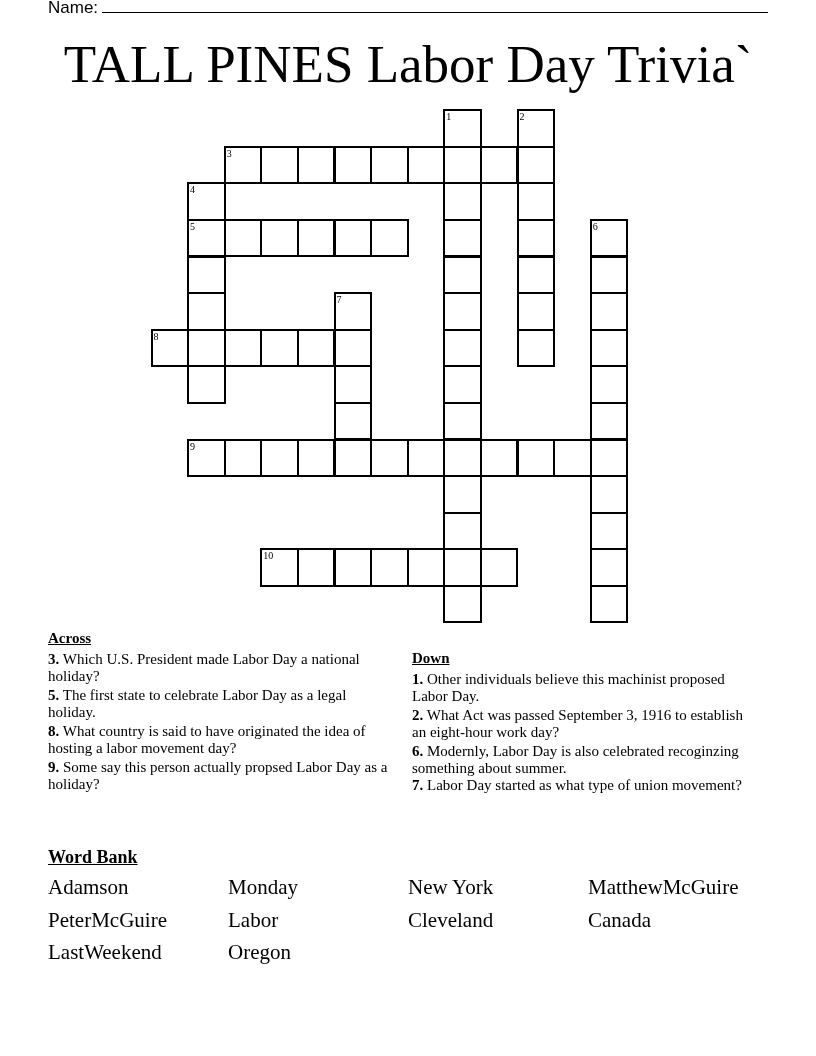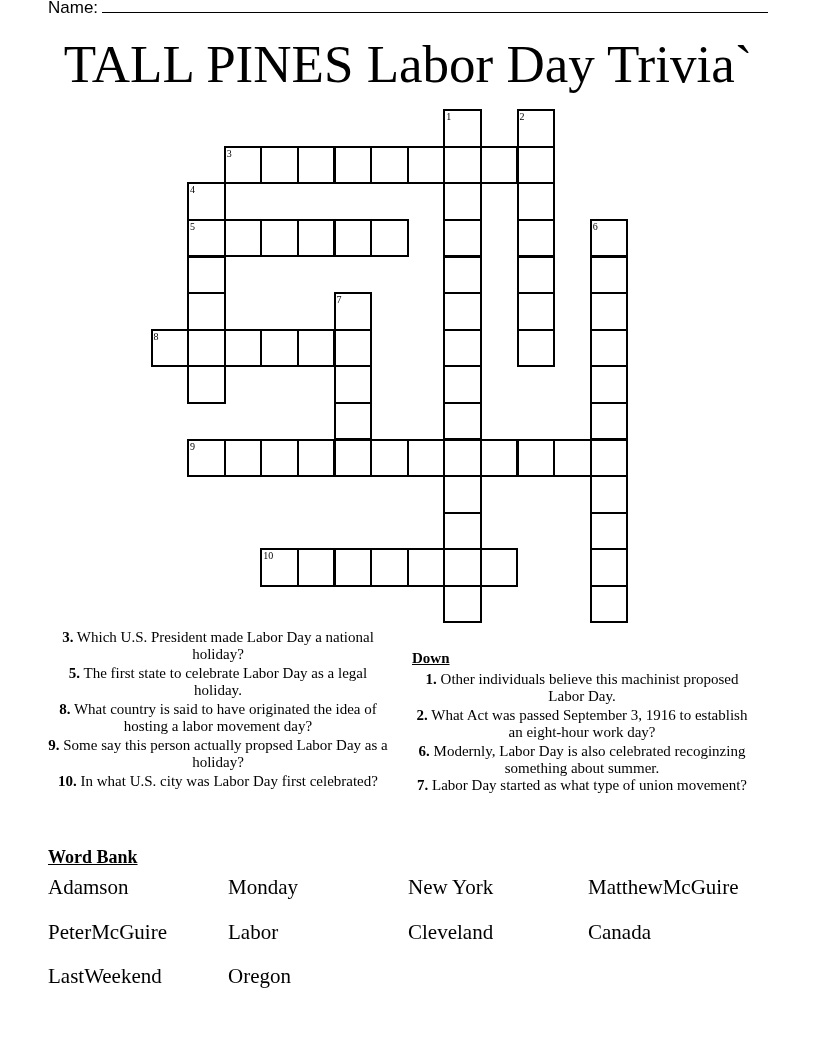--- a/index.html
+++ b/index.html
@@ -7,25 +7,25 @@
   .name-row { position: absolute; left: 48px; top: -3px; font-family: "Liberation Sans", sans-serif; font-size: 17px; white-space: nowrap; }
   .name-line { display: inline-block; width: 666px; border-bottom: 1px solid #000; height: 15px; margin-left: 4px; vertical-align: baseline; }
   .title { position: absolute; left: 0; width: 816px; top: 32px; text-align: center; font-family: "Liberation Serif", serif; font-size: 53px; line-height: 64px; white-space: nowrap; }
   .grid { position: absolute; left: 0; top: 0; width: 816px; height: 640px; }
   .cell { position: absolute; width: 36.6px; height: 36.6px; box-sizing: border-box; border: 2px solid #000; background: #fff; margin-left: -1px; margin-top: -1px; }
   .cell .num { position: absolute; left: 1px; top: 0px; font-family: "Liberation Serif", serif; font-size: 10px; line-height: 11px; }
   .clues { position: absolute; top: 629px; width: 340px; font-family: "Liberation Serif", serif; font-size: 15px; line-height: 16.5px; }
   .clues.across { left: 48px; width: 340px; }
   .clues.down { left: 412px; width: 340px; margin-top: 20px; }
   .clues h3 { margin: 0 0 4px 0; font-size: 15px; font-weight: bold; text-decoration: underline; line-height: 18px; }
-  .clue { margin: 0 0 3px 0; text-align: center; }
+  .clue { margin: 0 0 3px 0; }
   .clue b { font-weight: bold; }
   .wordbank { position: absolute; left: 48px; top: 843px; width: 740px; font-family: "Liberation Serif", serif; }
   .wordbank h2 { margin: 0 0 2px 0; font-size: 18px; font-weight: bold; text-decoration: underline; line-height: 28px; }
-  .wb-grid { display: grid; grid-template-columns: 180px 180px 180px 180px; row-gap: 16px; }
+  .wb-grid { display: grid; grid-template-columns: 180px 180px 180px 180px; row-gap: 4px; }
   .wb-item { font-size: 21px; line-height: 28.5px; white-space: nowrap; }
 </style>
 </head>
 <body>
 
 <div class="name-row">
   <span>Name:</span><span class="name-line"></span>
 </div>
 
 <div class="title">TALL PINES Labor Day Trivia`</div>
@@ -121,25 +121,25 @@
       <span class="num">10</span>
     </div>
     <div class="cell" style="left: 297.9px; top: 549.3px; width: 38.6px; height: 38.6px;"></div>
     <div class="cell" style="left: 334.5px; top: 549.3px; width: 38.6px; height: 38.6px;"></div>
     <div class="cell" style="left: 371.1px; top: 549.3px; width: 38.6px; height: 38.6px;"></div>
     <div class="cell" style="left: 407.7px; top: 549.3px; width: 38.6px; height: 38.6px;"></div>
     <div class="cell" style="left: 480.9px; top: 549.3px; width: 38.6px; height: 38.6px;"></div>
   </div>
 
 <div class="clues across">
+  <h3>Across</h3>
   <div class="clue"><b>3.</b><span> Which U.S. President made Labor Day a national holiday?</span></div>
   <div class="clue"><b>5.</b><span> The first state to celebrate Labor Day as a legal holiday.</span></div>
   <div class="clue"><b>8.</b><span> What country is said to have originated the idea of hosting a labor movement day?</span></div>
   <div class="clue"><b>9.</b><span> Some say this person actually propsed Labor Day as a holiday?</span></div>
-  <div class="clue"><b>10.</b><span> In what U.S. city was Labor Day first celebrated?</span></div>
 </div>
 
 <div class="clues down">
   <h3>Down</h3>
   <div class="clue"><b>1.</b><span> Other individuals believe this machinist proposed Labor Day.</span></div>
   <div class="clue"><b>2.</b><span> What Act was passed September 3, 1916 to establish an eight-hour work day?</span></div>
   <div class="clue" style="margin-bottom:1px"><b>6.</b><span> Modernly, Labor Day is also celebrated recoginzing something about summer.</span></div>
   <div class="clue"><b>7.</b><span> Labor Day started as what type of union movement?</span></div>
 </div>
 

